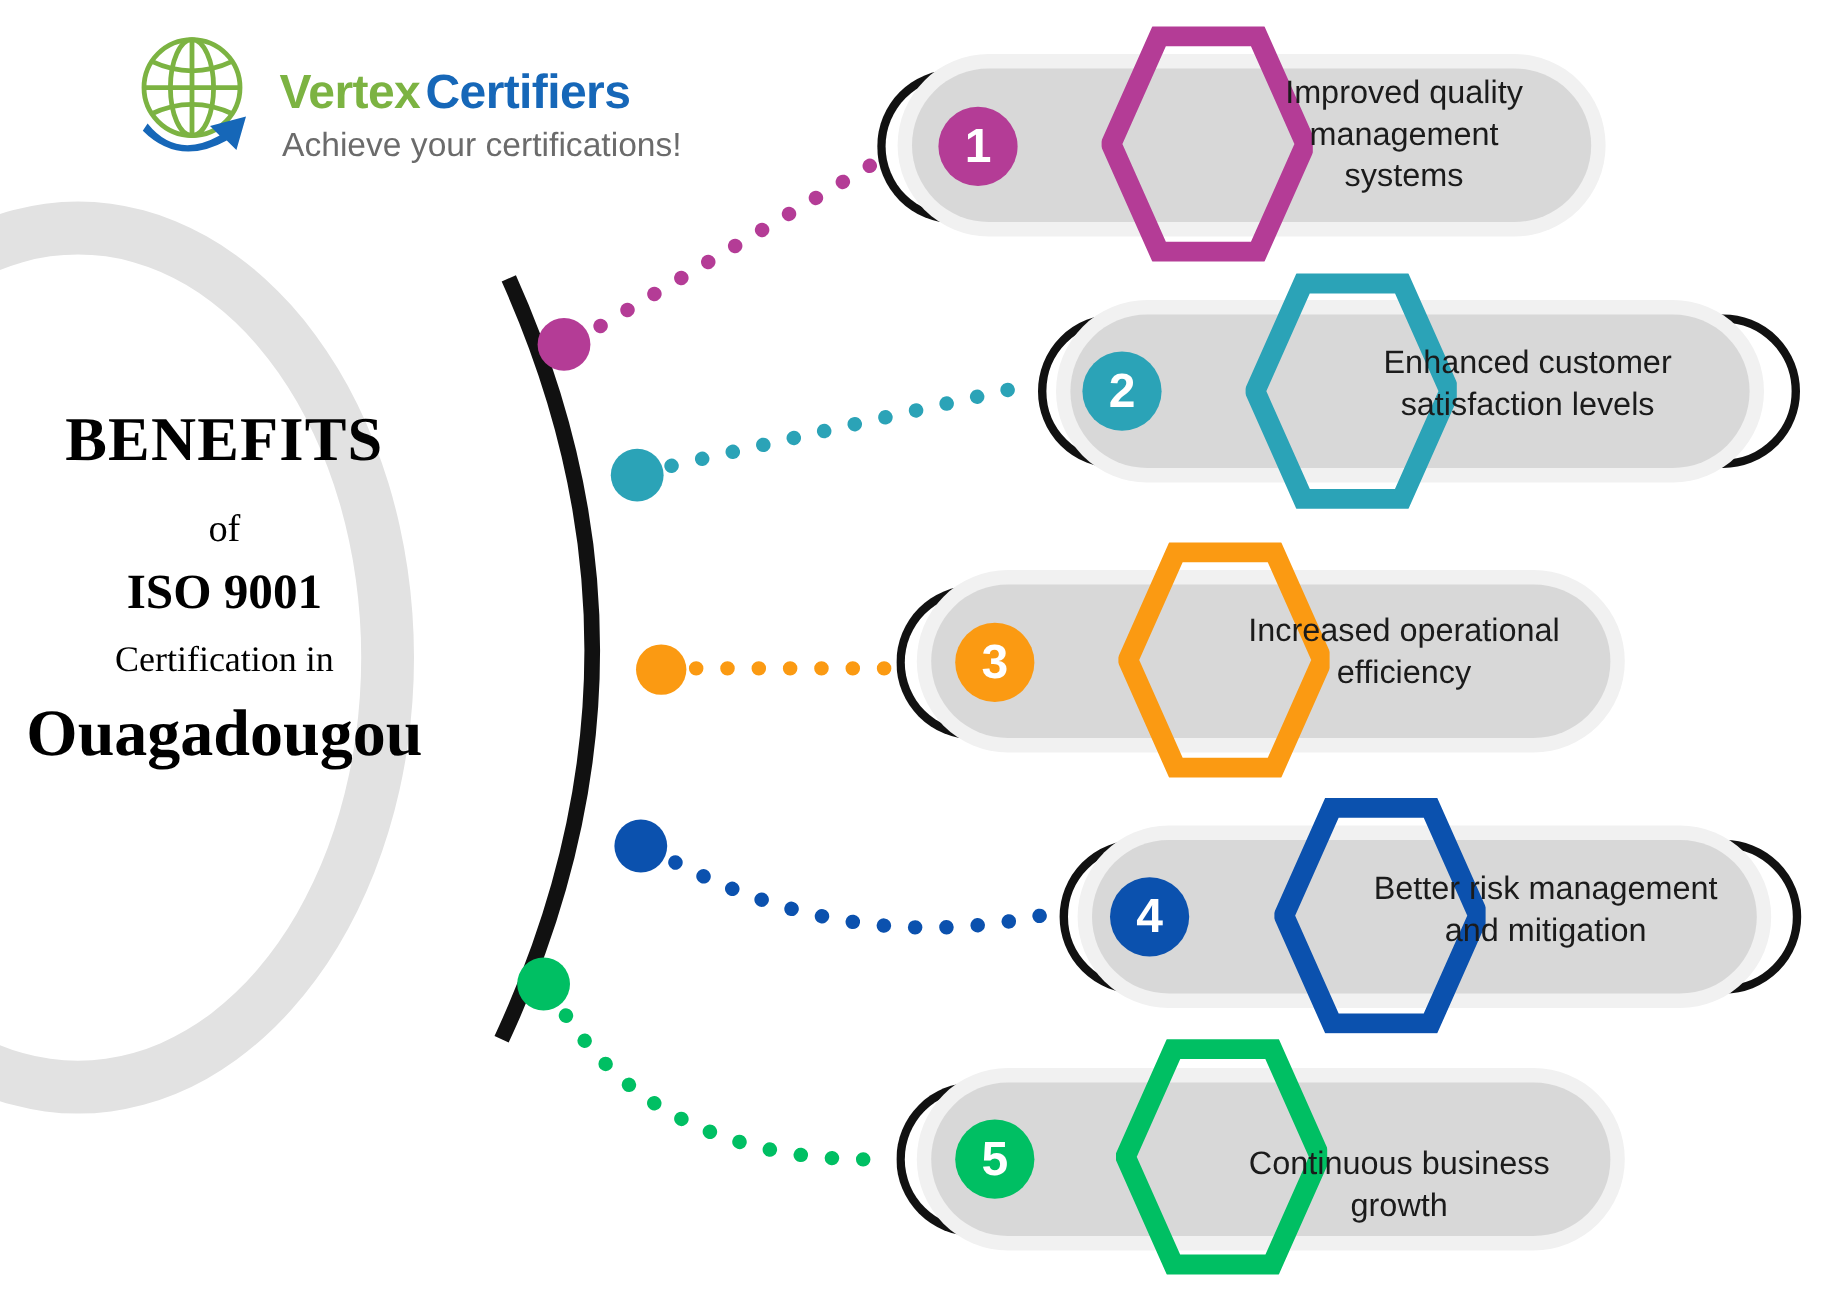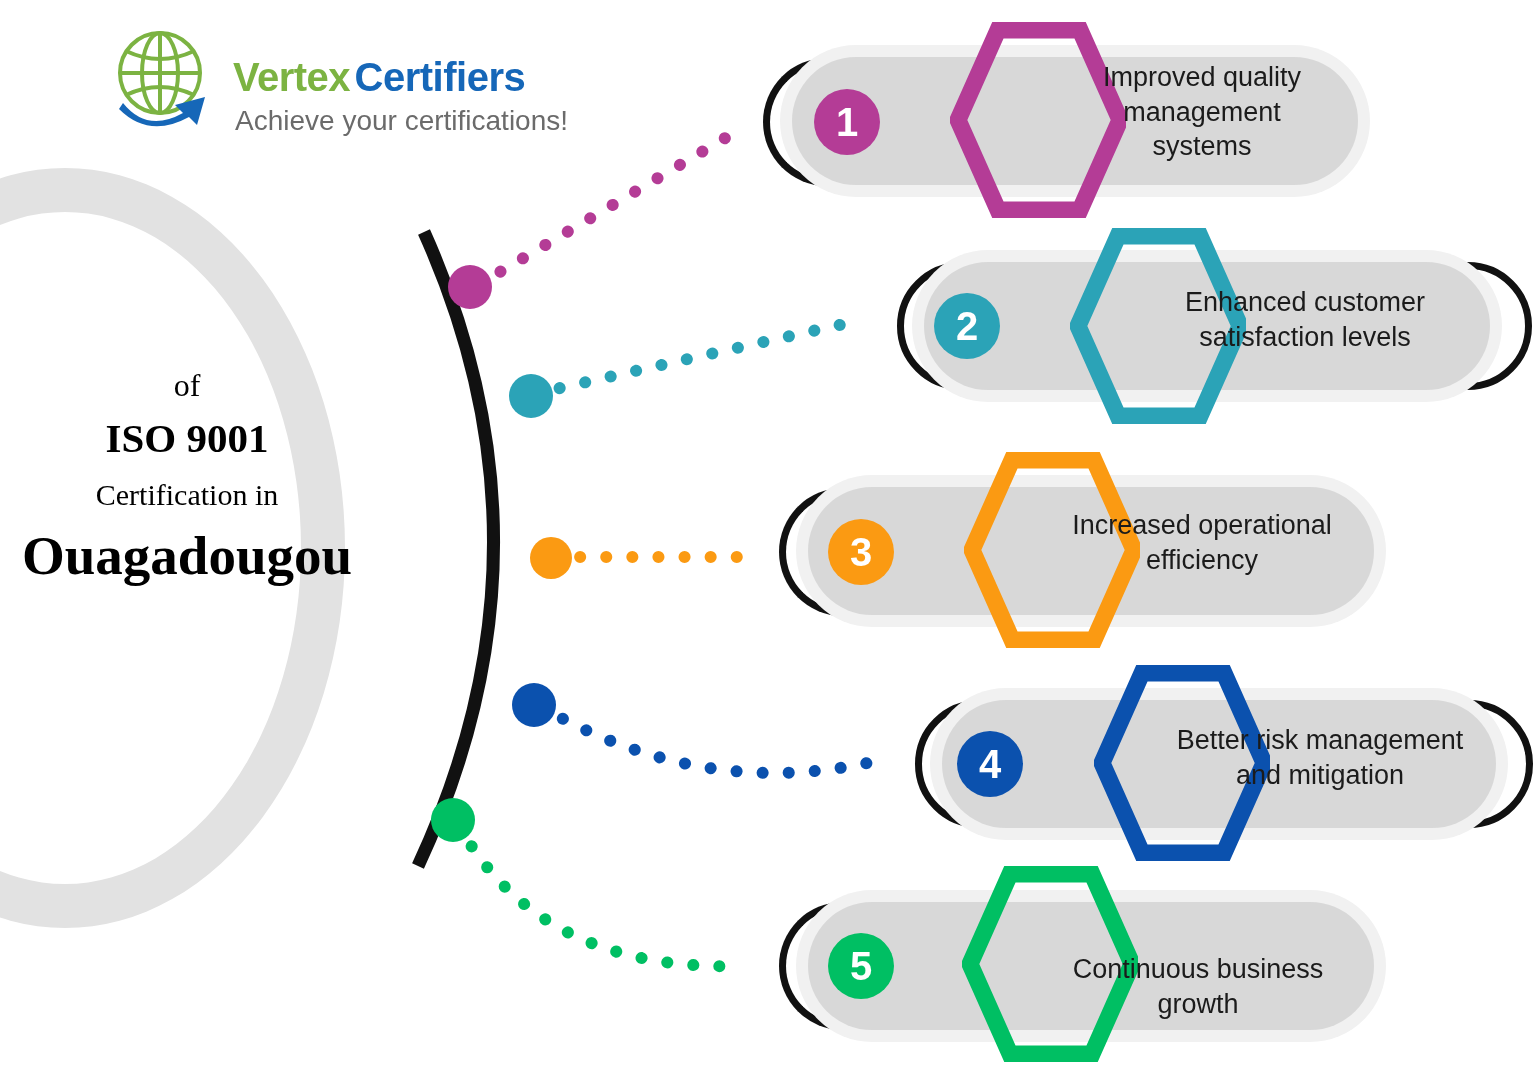--- a/index.html
+++ b/index.html
@@ -3,21 +3,21 @@
 <meta charset="utf-8">
 <style>
   html,body{margin:0;padding:0;}
   body{
     width:1536px;height:1090px;
     background:#ffffff;
     font-family:"Liberation Sans", sans-serif;
     overflow:hidden;
     position:relative;
   }
-  #stage{position:absolute;left:0;top:0;width:1436px;height:1090px;padding-left:32px;}
+  #stage{position:absolute;left:0;top:0;width:1436px;height:1090px;}
 
   
   .gray-ring{
     position:absolute;
     left:-215px; top:168px;
     width:560px; height:760px;
     border-radius:50%;
     border:44px solid #e2e2e2;
     box-sizing:border-box;
     z-index:0;
@@ -111,20 +111,21 @@
       <path d="M18 78 Q42 108 78 88 L70 80 L100 72 L92 100 L84 92 Q44 114 14 84 Z" fill="#1667B8"></path>
     </svg>
     <div class="logo-text">
       <span class="logo-word1">Vertex</span>
       <span class="logo-word2">Certifiers</span>
     </div>
     <div class="logo-tag">Achieve your certifications!</div>
   </div>
 
   <div class="title-block">
+    <div class="t-benefits">BENEFITS</div>
     <div class="t-of">of</div>
     <div class="t-iso">ISO 9001</div>
     <div class="t-cert">Certification in</div>
     <div class="t-city">Ouagadougou</div>
   </div>
 
   <svg id="arcsvg" viewBox="0 0 1536 1090">
     <path id="mainArc" d="M424 232 Q566 548 418 866" fill="none" stroke="#111111" stroke-width="13" stroke-linecap="butt"></path>
 
     <path id="conn1" d="M478 285 L742 128" fill="none" stroke="#B43C96" stroke-width="12" stroke-linecap="round" stroke-dasharray="0.1 26"></path>

